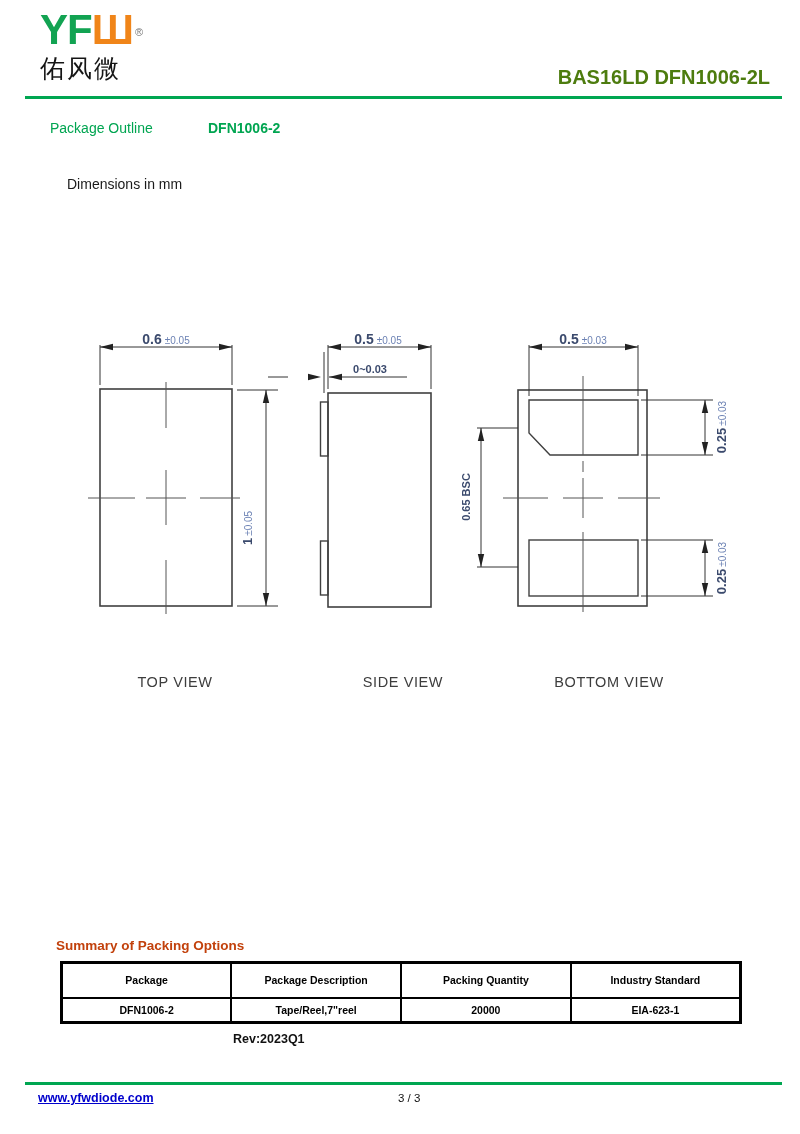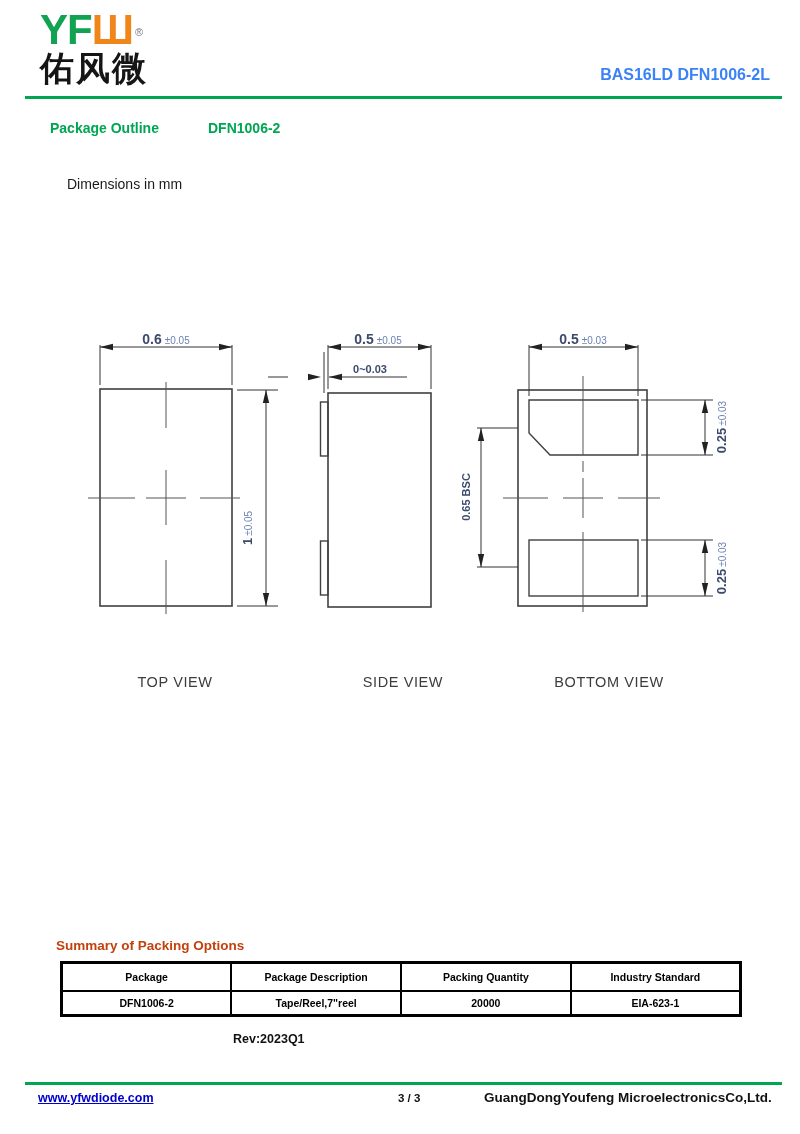--- a/index.html
+++ b/index.html
@@ -10,47 +10,47 @@
     margin:0 auto; overflow:hidden;
   }
   .abs { position:absolute; }
 
   
   #logo-block { left:40px; top:8px; }
   #logo-text { font-size:42px; font-weight:800; line-height:44px; letter-spacing:-1px; }
   .logo-yf { color:#12a352;margin-top:45px; }
   .logo-w  { color:#f08519; }
   .logo-reg { font-size:11px; color:#777; vertical-align:top; position:relative; top:2px; left:2px; font-weight:400;}
-  #logo-cn { font-size:34px; font-weight:700; color:#151515; letter-spacing:2px; line-height:32px; }
-  #part-title { right:30px; top:66px; font-size:16px; font-weight:700; color:#3b82f6; }
+  #logo-cn { font-size:25px; font-weight:400; color:#151515; letter-spacing:2px; line-height:32px; }
+  #part-title { right:30px; top:66px; font-size:20px; font-weight:700; color:#4d7c0f; }
   .green-rule { left:25px; width:757px; height:2.5px; background:#00a651; }
   #rule-top { top:96px; }
-  #section-row { left:50px; top:120px; font-size:14px; font-weight:700; color:#00a551; }
+  #section-row { left:50px; top:120px; font-size:14px; font-weight:400; color:#00a551; }
   #section-pkg { left:208px; top:120px; font-size:14px; font-weight:700; color:#00a551; }
   #dims-note { left:67px; top:176px; font-size:14px; color:#1a1a1a; }
 
   
   #drawing { left:0; top:330px; }
   .view-label { top:674px; font-size:14.5px; color:#3d3d3d; letter-spacing:0.6px; transform:translateX(-50%); white-space:nowrap; }
 
   
   #packing-title { left:56px; top:938px; font-size:13.5px; font-weight:700; color:#c2410c; }
   #packing-table { left:60px; top:961px; width:682px; border-collapse:collapse; table-layout:fixed; }
   #packing-table th, #packing-table td {
     border:2px solid #000; text-align:center; font-size:10.5px; font-weight:700; color:#000;
   }
   #packing-table { border:3px solid #000; }
-  #packing-table th { height:28px; }
+  #packing-table th { height:35px; }
   #packing-table td { height:25px; }
 
   
   #rule-bottom { top:1082px; }
   #footer-website { left:38px; top:1091px; font-size:12.5px; font-weight:700; color:#0000cc; text-decoration:underline; }
   #footer-rev { left:233px; top:1032px; font-size:12.5px; font-weight:700; color:#111; }
-  #footer-page { left:398px; top:1092px; font-size:11.5px; font-weight:700; color:#111;text-align:right; }
+  #footer-page { left:398px; top:1092px; font-size:11.5px; font-weight:400; color:#111;text-align:right; }
   #footer-company { left:484px; top:1090px; font-size:13.5px; font-weight:700; color:#111; }
 
   
   svg text { font-family:"Liberation Sans","DejaVu Sans",sans-serif; }
   .dim-main { font-size:14px; font-weight:600; fill:#3b4a6d; }
   .dim-tol  { font-size:10px; font-weight:400; fill:#6c82b4; }
   .dim-main-sm { font-size:13px; font-weight:600; fill:#3b4a6d; }
   .dim-plain { font-size:11px; font-weight:600; fill:#3b4a6d; }
   .outline { fill:none; stroke:#404040; stroke-width:1.6; }
   .pad { fill:none; stroke:#404040; stroke-width:1.4; }
@@ -160,15 +160,14 @@
         <td>20000</td>
         <td>EIA-623-1</td>
       </tr>
     </tbody>
   </table>
 
   <div class="abs green-rule" id="rule-bottom"></div>
   <a class="abs" id="footer-website" href="#">www.yfwdiode.com</a>
   <div class="abs" id="footer-rev">Rev:2023Q1</div>
   <div class="abs" id="footer-page">3 / 3</div>
-  <div class="abs" id="footer-company">GuangDongYoufeng MicroelectronicsCo,Ltd.</div>
 
 </div>
 
 </body></html>

